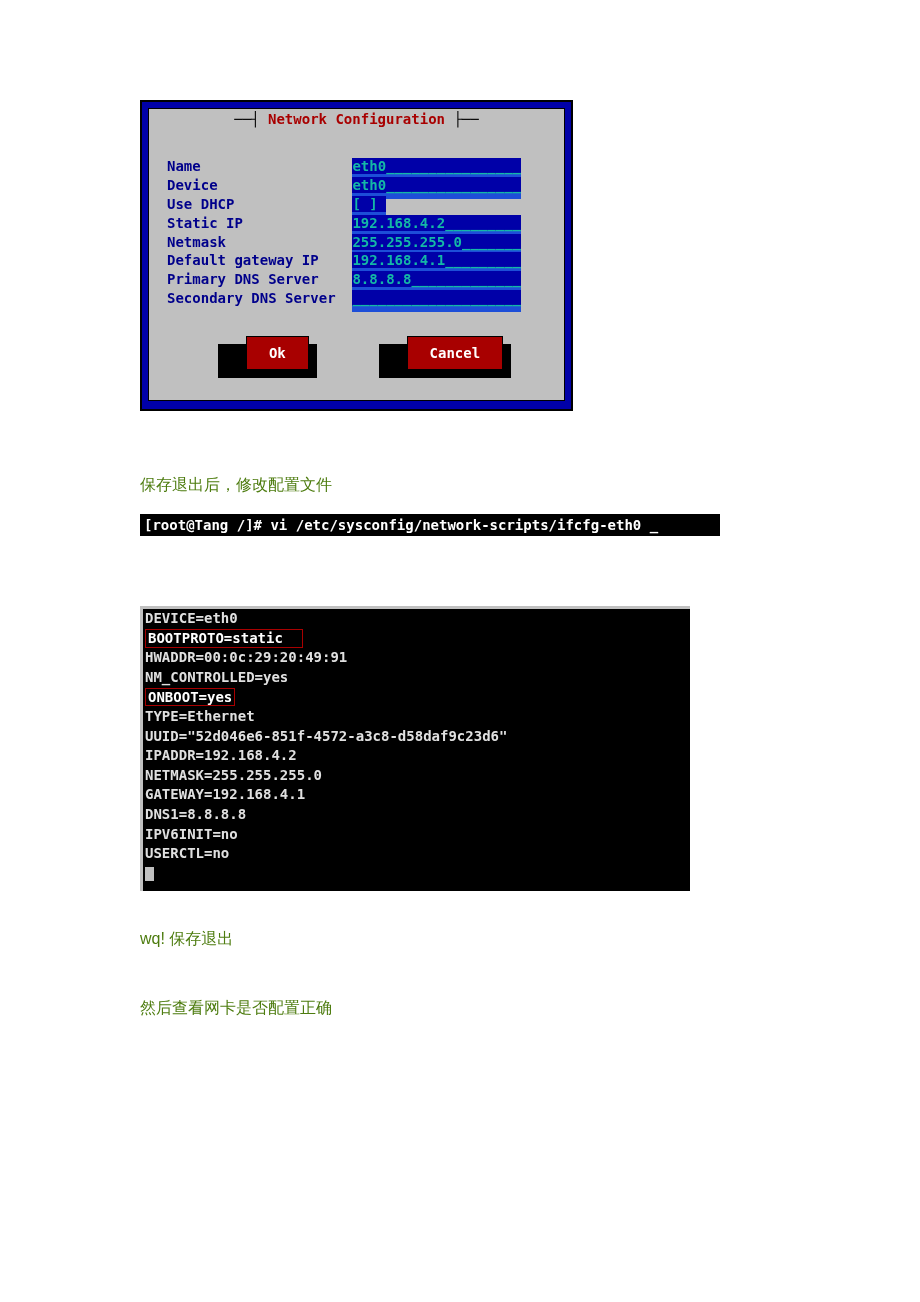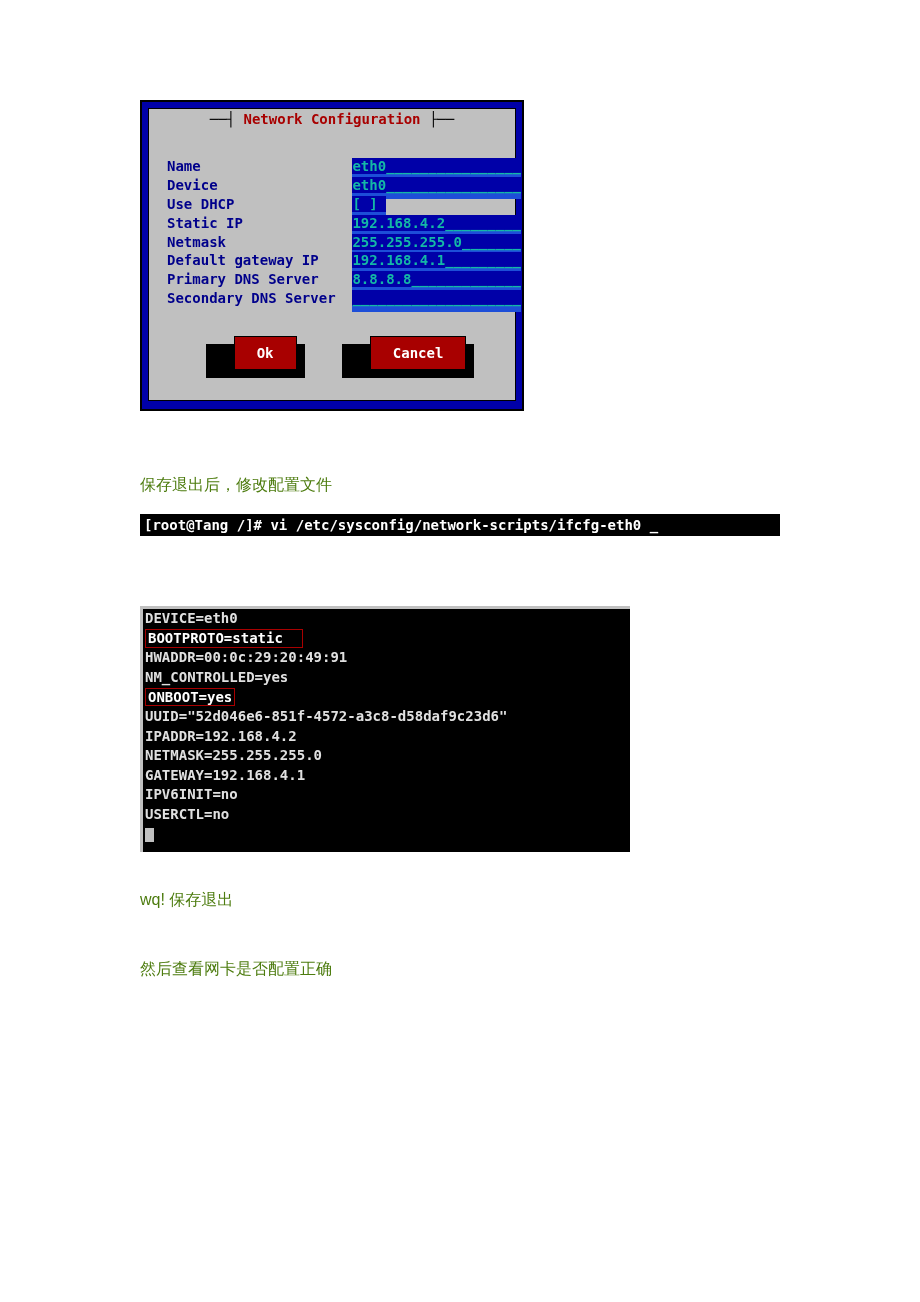--- a/index.html
+++ b/index.html
@@ -3,21 +3,21 @@
   <meta charset="utf-8">
   <style>
     * { margin: 0; padding: 0; box-sizing: border-box; }
     body {
       background: #fff;
       font-family: sans-serif;
       width: 920px;
       padding: 100px 140px 100px 140px;
     }
     .tui-dialog {
-      width: 384px;
+      width: 433px;
       background: #0000a8;
       border: 2px solid #000;
       position: relative;
       padding-bottom: 8px;
     }
     .tui-inner {
       margin: 6px 6px 0 6px;
       background: #c0c0c0;
       border: 1px solid #000;
       padding-bottom: 20px;
@@ -86,25 +86,25 @@
       margin: 64px 0 18px 0;
     }
     .term-bar {
       background: #000;
       color: #fff;
       font-family: monospace;
       font-size: 14px;
       font-weight: bold;
       padding: 3px 4px;
       white-space: pre;
-      width: 640px;
+      width: 580px;
     }
     .term-editor {
       margin-top: 70px;
-      width: 490px;
+      width: 550px;
       background: #000;
       font-family: monospace;
       font-size: 14px;
       font-weight: bold;
       color: #e0e0e0;
       line-height: 1.4;
       border-top: 3px solid #c0c0c0;
       border-left: 3px solid #c0c0c0;
       padding-bottom: 8px;
     }
@@ -153,24 +153,26 @@
 <p class="doc-text">保存退出后，修改配置文件</p>
 
 <div class="term-bar">[root@Tang /]# vi /etc/sysconfig/network-scripts/ifcfg-eth0 _</div>
 
 <div class="term-editor" id="term-editor">
     <div class="term-line">DEVICE=eth0</div>
     <div class="term-line"><span class="hl">BOOTPROTO=static  </span></div>
     <div class="term-line">HWADDR=00:0c:29:20:49:91</div>
     <div class="term-line">NM_CONTROLLED=yes</div>
     <div class="term-line"><span class="hl">ONBOOT=yes</span></div>
+    <div class="term-line">TYPE=Ethernet</div>
     <div class="term-line">UUID="52d046e6-851f-4572-a3c8-d58daf9c23d6"</div>
     <div class="term-line">IPADDR=192.168.4.2</div>
     <div class="term-line">NETMASK=255.255.255.0</div>
     <div class="term-line">GATEWAY=192.168.4.1</div>
+    <div class="term-line">DNS1=8.8.8.8</div>
     <div class="term-line">IPV6INIT=no</div>
     <div class="term-line">USERCTL=no</div>
     <div class="term-line"><span class="cursor-block"></span></div>
   </div>
 
 <p class="doc-text" style="margin-top:38px;">wq! 保存退出</p>
 
 <p class="doc-text" style="margin-top:48px;">然后查看网卡是否配置正确</p>
 
 </body></html>

